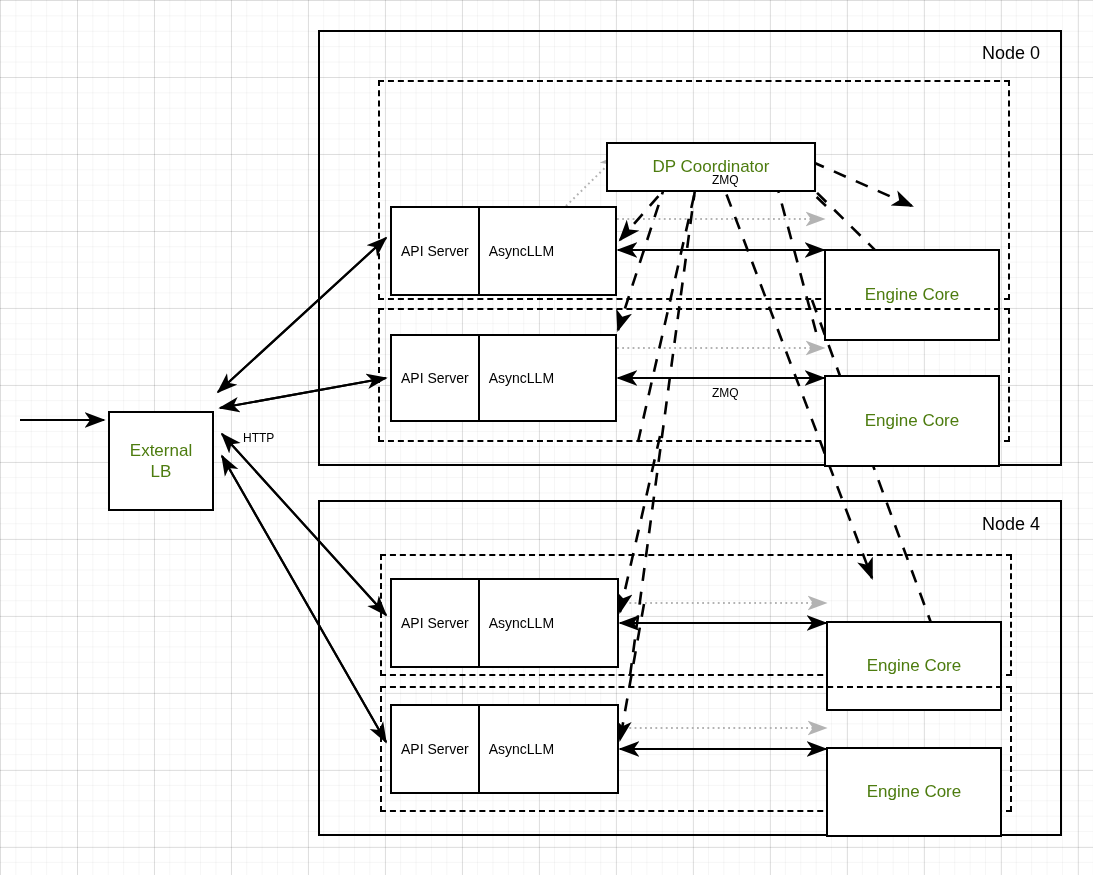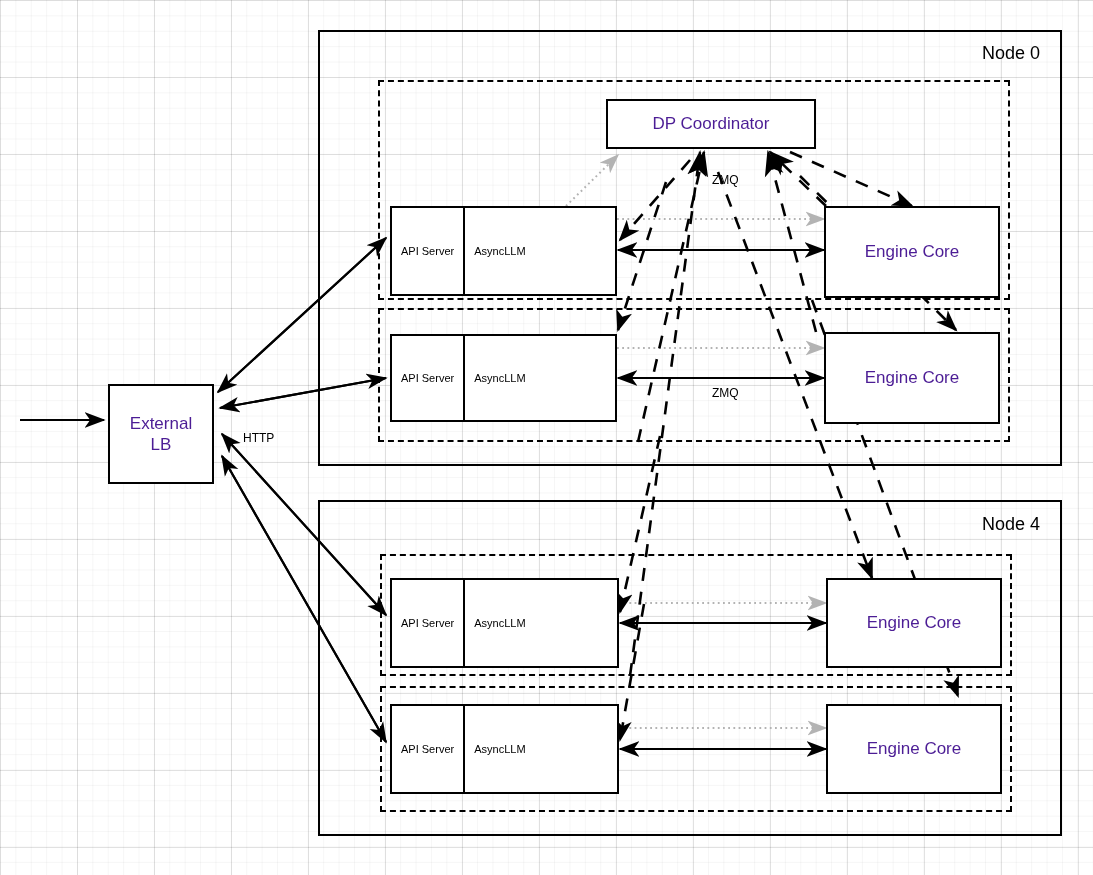--- a/index.html
+++ b/index.html
@@ -52,37 +52,38 @@
     position: absolute;
     border: 2px solid #000000;
     background: #ffffff;
     display: flex;
     align-items: stretch;
   }
   .unit .cell {
     display: flex;
     align-items: center;
     justify-content: center;
-    font-size: 11px;
+    font-size: 14px;
     color: #000000;
     white-space: nowrap;
     padding: 0 9px;
   }
   .unit .cell.left { border-right: 2px solid #000000; flex: 0 0 auto; }
   .plain {
     position: absolute;
     border: 2px solid #000000;
     background: #ffffff;
     display: flex;
     align-items: center;
     justify-content: center;
     text-align: center;
     font-size: 17px;
-    color: #4c1d95;
+    color: #4d7c0f;
     line-height: 1.25;
+    margin-top: 43px;
   }
   .edgelabel {
     position: absolute;
     font-size: 12px;
     color: #000000;
     white-space: nowrap;
     background: transparent;
   }
 </style>
 </head>
@@ -168,21 +169,21 @@
     </g>
 
     <g stroke="#000000" stroke-width="2.6" stroke-dasharray="13 11" fill="none">
       <line x1="690" y1="160" x2="620" y2="240" marker-end="url(#ahd)"></line>
       <line x1="666" y1="182" x2="618" y2="330" marker-end="url(#ahd)"></line>
       <line x1="660" y1="436" x2="620" y2="612" marker-end="url(#ahd)"></line>
       <line x1="644" y1="604" x2="620" y2="740" marker-end="url(#ahd)"></line>
     </g>
   </svg>
 
-  <div class="plain" style="left:108px; top:384px; width:106px; height:100px; flex-direction:column;">
+  <div class="plain" style="left:108px; top:368px; width:106px; height:100px; flex-direction:column;">
     <span>External</span>
     <span>LB</span>
   </div>
 
   <div class="nodebox" style="left:318px; top:30px; width:744px; height:436px;"></div>
   <div class="nodelabel" style="left:982px; top:43px;">Node 0</div>
 
   <div class="dashgroup" style="left:378px; top:80px; width:632px; height:220px;"></div>
   <div class="unit" style="left:390px; top:206px; width:227px; height:90px;">
     <div class="cell left">

